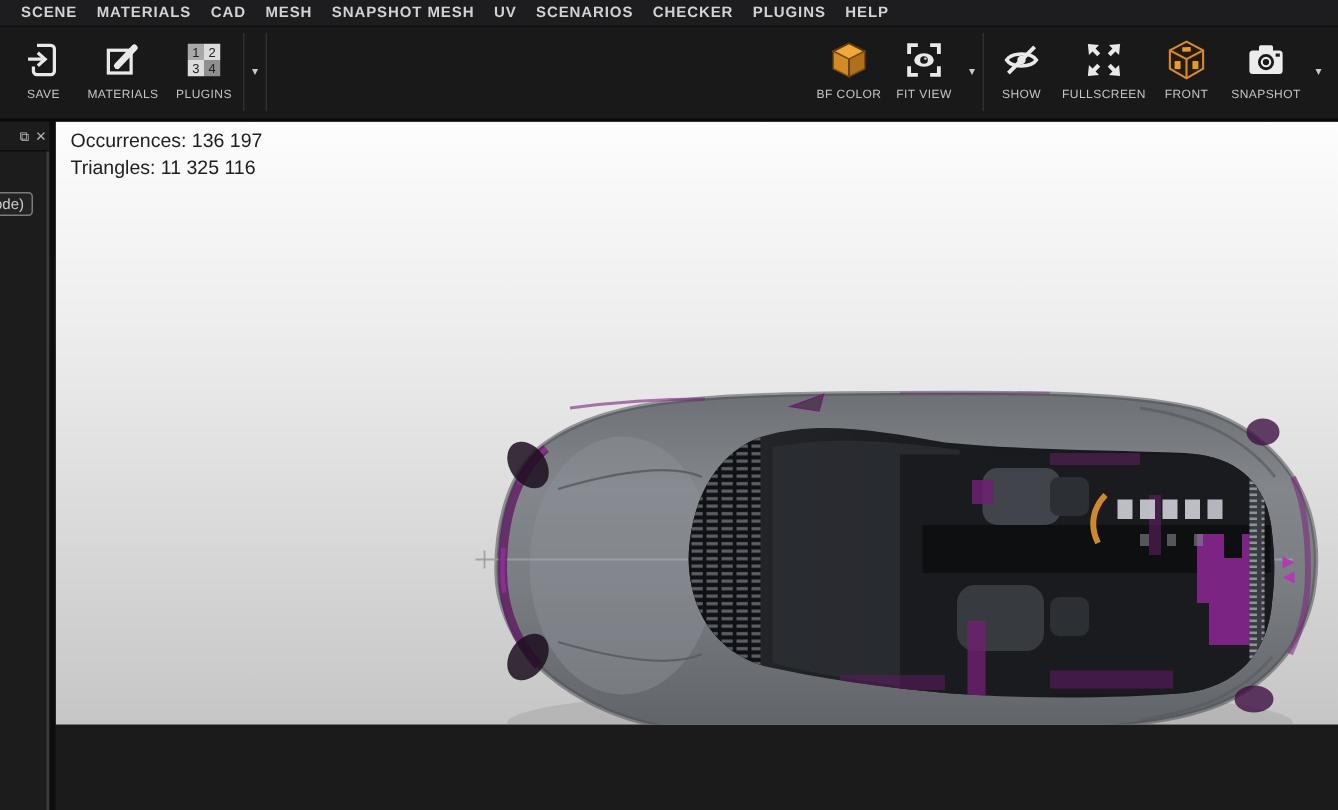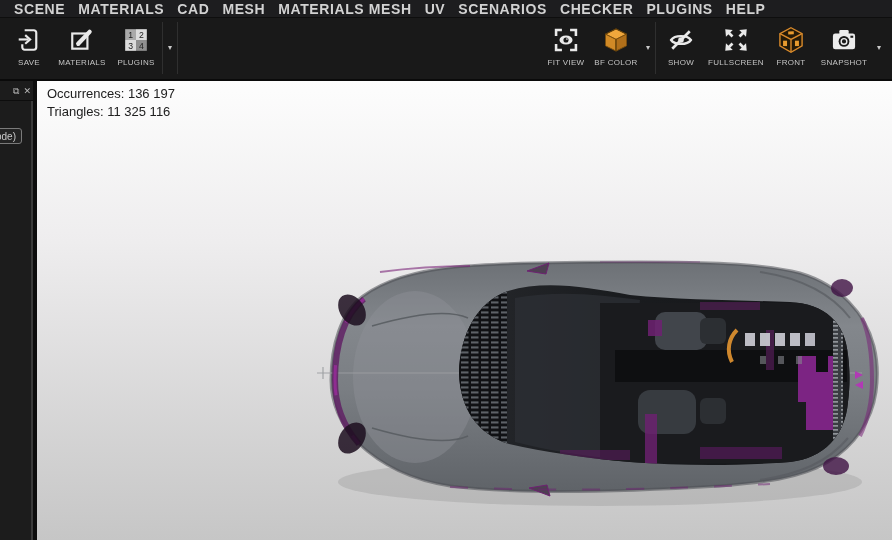--- a/index.html
+++ b/index.html
@@ -10,21 +10,21 @@
     -webkit-font-smoothing:antialiased;
   }
   
   .menubar{
     position:absolute;left:0;top:0;width:892px;height:18px;
     background:var(--menubar-bg,#1d1d1f);
     display:flex;align-items:center;gap:13px;padding-left:14px;box-sizing:border-box;
     border-bottom:1px solid #0e0e0e;z-index:30;
   }
   .menubar .mitem{
-    color:#d2d2d2;font-size:14px;font-weight:700;letter-spacing:.6px;
+    color:#d2d2d2;font-size:10px;font-weight:700;letter-spacing:.6px;
     cursor:default;white-space:nowrap;
   }
   
   .toolbar{
     position:absolute;left:0;top:18px;width:892px;height:61px;
     background:var(--toolbar-bg,#191919);
     border-bottom:2px solid #0a0a0a;z-index:30;
   }
   .tb-group{position:absolute;top:0;height:61px;display:flex;align-items:flex-start;}
   .tb-left{left:4px;}
@@ -60,39 +60,39 @@
   .panel-icons .pi{color:#b9b9b9;font-size:9px;line-height:1;cursor:pointer;}
   .mode-box{
     position:absolute;left:-52px;top:47px;width:74px;height:16px;
     border:1px solid #7a7a7a;border-radius:3px;background:#232323;
     color:#c9c9c9;font-size:10px;display:flex;align-items:center;justify-content:flex-end;
     padding-right:5px;box-sizing:border-box;white-space:nowrap;overflow:hidden;
   }
   .strip-hsep{position:absolute;left:0;top:19px;width:33px;height:1px;background:#0d0d0d;}
   
   .viewport{
-    position:absolute;left:37px;top:81px;width:855px;height:459px;
+    position:absolute;left:37px;top:81px;width:855px;height:402px;
     background:linear-gradient(to bottom, var(--viewport-top,#fdfdfd) 0%, #eeedee 35%, var(--viewport-bottom,#c6c6c6) 100%);
     z-index:10;overflow:hidden;
   }
   .stats{
     position:absolute;left:10px;top:4px;color:#202020;font-size:13px;line-height:18px;
   }
   .scene-svg{position:absolute;left:0;top:0;}
   svg text.cknum{font-family:"Liberation Sans",sans-serif;}
 </style>
 </head>
 <body>
 
 <div class="menubar">
   <span class="mitem">SCENE</span>
   <span class="mitem">MATERIALS</span>
   <span class="mitem">CAD</span>
   <span class="mitem">MESH</span>
-  <span class="mitem">MATERIALS MESH</span>
+  <span class="mitem">SNAPSHOT MESH</span>
   <span class="mitem">UV</span>
   <span class="mitem">SCENARIOS</span>
   <span class="mitem">CHECKER</span>
   <span class="mitem">PLUGINS</span>
   <span class="mitem">HELP</span>
 </div>
 
 <div class="toolbar">
 
   <div class="tb-group tb-left">
@@ -133,38 +133,38 @@
     </div>
     <div class="tb-sep"></div>
     <div class="tb-drop">▾</div>
     <div class="tb-sep"></div>
   </div>
 
   <div class="tb-group tb-right">
     <div class="tb-btn">
       <span class="ticon">
         <svg width="28" height="28" viewBox="0 0 24 24">
+          <polygon points="12,2.5 21,7 12,11.5 3,7" fill="#f0a73c" stroke="#7a4d0e" stroke-width=".8"></polygon>
+          <polygon points="3,7 12,11.5 12,21.5 3,17" fill="#d18a26" stroke="#7a4d0e" stroke-width=".8"></polygon>
+          <polygon points="21,7 12,11.5 12,21.5 21,17" fill="#b06f1a" stroke="#7a4d0e" stroke-width=".8"></polygon>
+          <path d="M3 7 L12 2.5 21 7 M12 11.5 V21.5" fill="none" stroke="#5e3c08" stroke-width=".8"></path>
+        </svg>
+      </span>
+      <span class="tlabel">BF COLOR</span>
+    </div>
+    <div class="tb-btn">
+      <span class="ticon">
+        <svg width="28" height="28" viewBox="0 0 24 24">
           <path d="M3.5 8.5 V3.5 h5 M15.5 3.5 h5 v5 M20.5 15.5 v5 h-5 M8.5 20.5 h-5 v-5" fill="none" stroke="#e9e9e9" stroke-width="2.2"></path>
           <ellipse cx="12" cy="12" rx="5.6" ry="3.9" fill="#e9e9e9"></ellipse>
           <circle cx="12" cy="12" r="2.2" fill="#1a1a1a"></circle>
           <circle cx="12.8" cy="11.2" r="0.7" fill="#e9e9e9"></circle>
         </svg>
       </span>
       <span class="tlabel">FIT VIEW</span>
-    </div>
-    <div class="tb-btn">
-      <span class="ticon">
-        <svg width="28" height="28" viewBox="0 0 24 24">
-          <polygon points="12,2.5 21,7 12,11.5 3,7" fill="#f0a73c" stroke="#7a4d0e" stroke-width=".8"></polygon>
-          <polygon points="3,7 12,11.5 12,21.5 3,17" fill="#d18a26" stroke="#7a4d0e" stroke-width=".8"></polygon>
-          <polygon points="21,7 12,11.5 12,21.5 21,17" fill="#b06f1a" stroke="#7a4d0e" stroke-width=".8"></polygon>
-          <path d="M3 7 L12 2.5 21 7 M12 11.5 V21.5" fill="none" stroke="#5e3c08" stroke-width=".8"></path>
-        </svg>
-      </span>
-      <span class="tlabel">BF COLOR</span>
     </div>
     <div class="tb-drop">▾</div>
     <div class="tb-sep"></div>
     <div class="tb-btn">
       <span class="ticon">
         <svg width="28" height="28" viewBox="0 0 24 24">
           <path d="M3.5 12 C6.5 7.5 17.5 7.5 20.5 12 C17.5 16.5 6.5 16.5 3.5 12 Z" fill="none" stroke="#e9e9e9" stroke-width="2"></path>
           <circle cx="12" cy="12" r="2.4" fill="#e9e9e9"></circle>
           <path d="M4.5 19.5 L19.5 4.5" stroke="#e9e9e9" stroke-width="2.2"></path>
         </svg>

